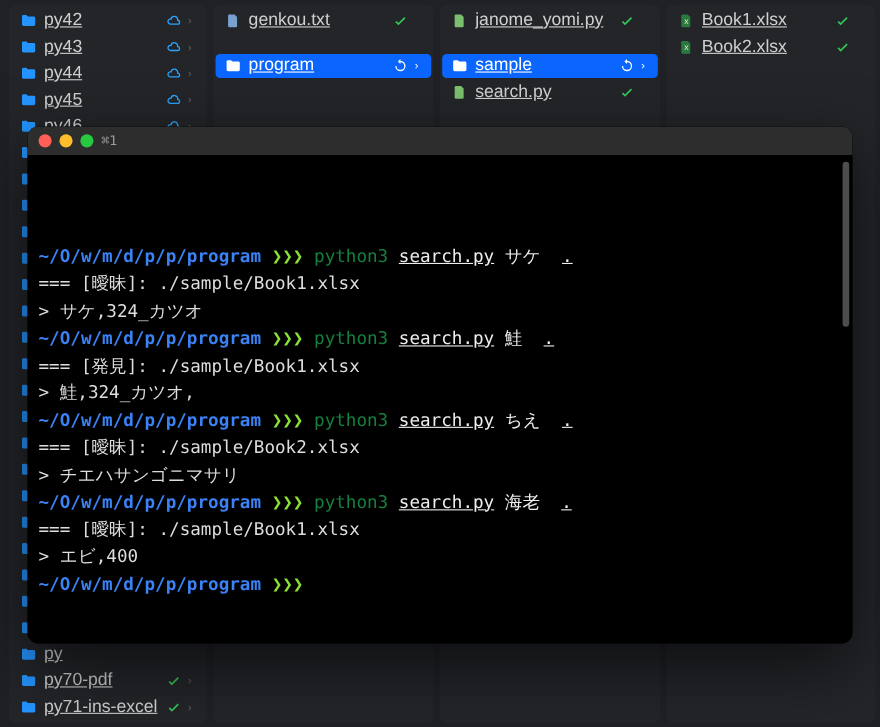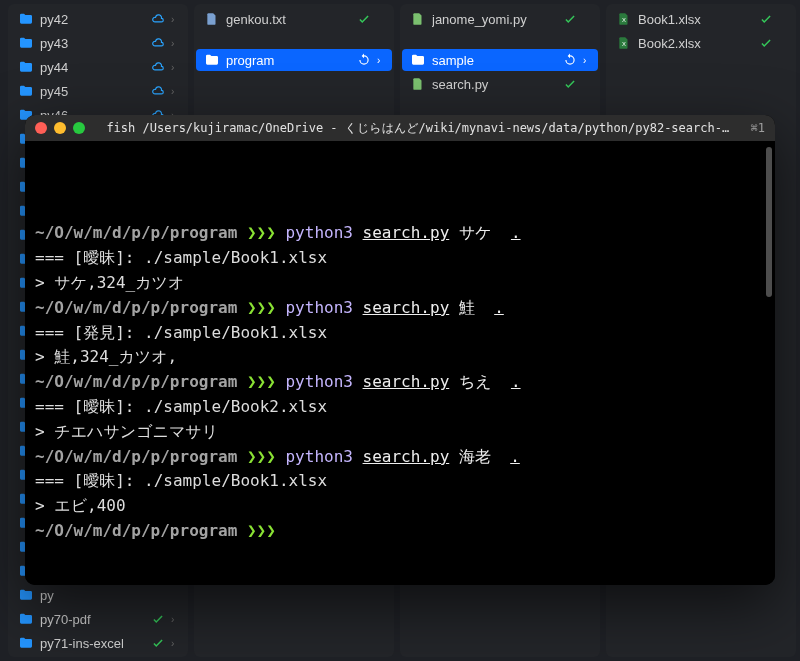--- a/index.html
+++ b/index.html
@@ -53,21 +53,22 @@
     flex: 0 0 16px;
     display: inline-flex;
     align-items: center;
     justify-content: center;
   }
   .row .label {
     flex: 1;
     white-space: nowrap;
     overflow: hidden;
     text-overflow: ellipsis;
-    font-size: 13px;
+    font-size: 16px;
+    text-decoration: underline;
   }
   .row .badge {
     width: 14px; height: 14px;
     flex: 0 0 14px;
     display: inline-flex;
     align-items: center;
     justify-content: center;
   }
   .row .arrow {
     width: 7px;
@@ -143,23 +144,23 @@
     font-family: ui-monospace, Menlo, Consolas, monospace;
     font-size: 16px;
     line-height: 1.55;
     padding: 6px 10px;
     white-space: pre;
     overflow: hidden;
     position: relative;
   }
 
   .term-line { white-space: pre; }
-  .c-path   { color: #a3a3a3; font-weight: bold; }
+  .c-path   { color: #3b82f6; font-weight: bold; }
   .c-prompt { color: #8ae234; font-weight: bold; }
-  .c-cmd    { color: #c4b5fd; }
+  .c-cmd    { color: #15803d; }
   .c-arg    { color: #eee; }
   .c-ul     { text-decoration: underline; }
 
   .scrollbar {
     position: absolute;
     right: 3px;
     top: 6px;
     width: 6px;
     height: 150px;
     background: #4d4d4d;
@@ -576,19 +577,18 @@
         <span class="arrow"></span>
       </div>
     </div>
 </div>
 
 <div class="terminal">
   <div class="term-titlebar">
     <span class="tbtn red"></span>
     <span class="tbtn yellow"></span>
     <span class="tbtn green"></span>
-    <span class="term-title">fish /Users/kujiramac/OneDrive - くじらはんど/wiki/mynavi-news/data/python/py82-search-…</span>
     <span class="term-tabs">⌘1</span>
   </div>
   <div class="term-body">
     <div class="scrollbar"></div>
   <div class="term-line"><span class="c-path">~/O/w/m/d/p/p/program</span> <span class="c-prompt">❯❯❯</span> <span class="c-cmd">python3</span> <span class="c-arg c-ul">search.py</span> <span class="c-arg">サケ</span>  <span class="c-arg c-ul">.</span></div><div class="term-line">=== [曖昧]: ./sample/Book1.xlsx</div><div class="term-line">&gt; サケ,324_カツオ</div><div class="term-line"><span class="c-path">~/O/w/m/d/p/p/program</span> <span class="c-prompt">❯❯❯</span> <span class="c-cmd">python3</span> <span class="c-arg c-ul">search.py</span> <span class="c-arg">鮭</span>  <span class="c-arg c-ul">.</span></div><div class="term-line">=== [発見]: ./sample/Book1.xlsx</div><div class="term-line">&gt; 鮭,324_カツオ,</div><div class="term-line"><span class="c-path">~/O/w/m/d/p/p/program</span> <span class="c-prompt">❯❯❯</span> <span class="c-cmd">python3</span> <span class="c-arg c-ul">search.py</span> <span class="c-arg">ちえ</span>  <span class="c-arg c-ul">.</span></div><div class="term-line">=== [曖昧]: ./sample/Book2.xlsx</div><div class="term-line">&gt; チエハサンゴニマサリ</div><div class="term-line"><span class="c-path">~/O/w/m/d/p/p/program</span> <span class="c-prompt">❯❯❯</span> <span class="c-cmd">python3</span> <span class="c-arg c-ul">search.py</span> <span class="c-arg">海老</span>  <span class="c-arg c-ul">.</span></div><div class="term-line">=== [曖昧]: ./sample/Book1.xlsx</div><div class="term-line">&gt; エビ,400</div><div class="term-line"><span class="c-path">~/O/w/m/d/p/p/program</span> <span class="c-prompt">❯❯❯</span> </div></div>
 </div>
 
 </body></html>

